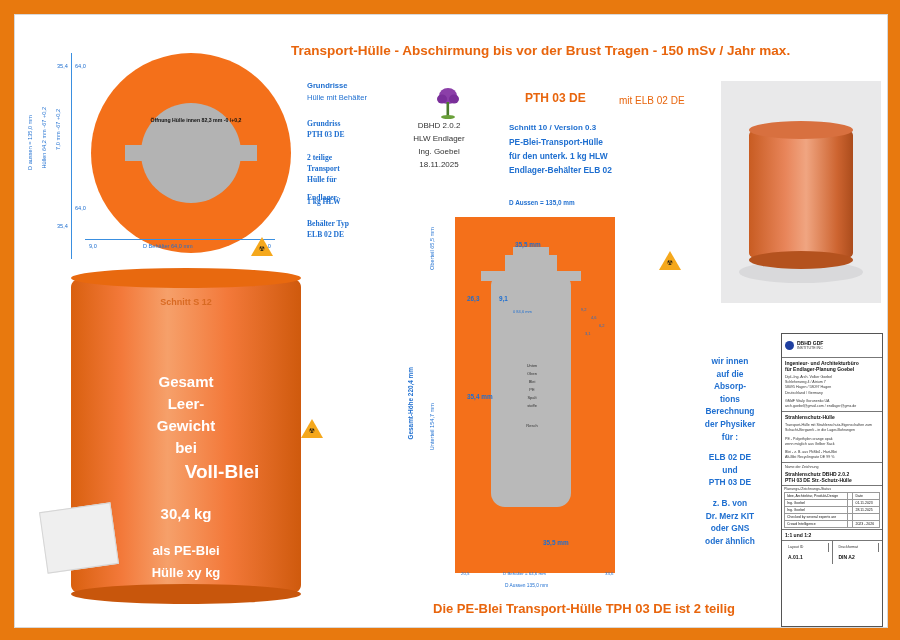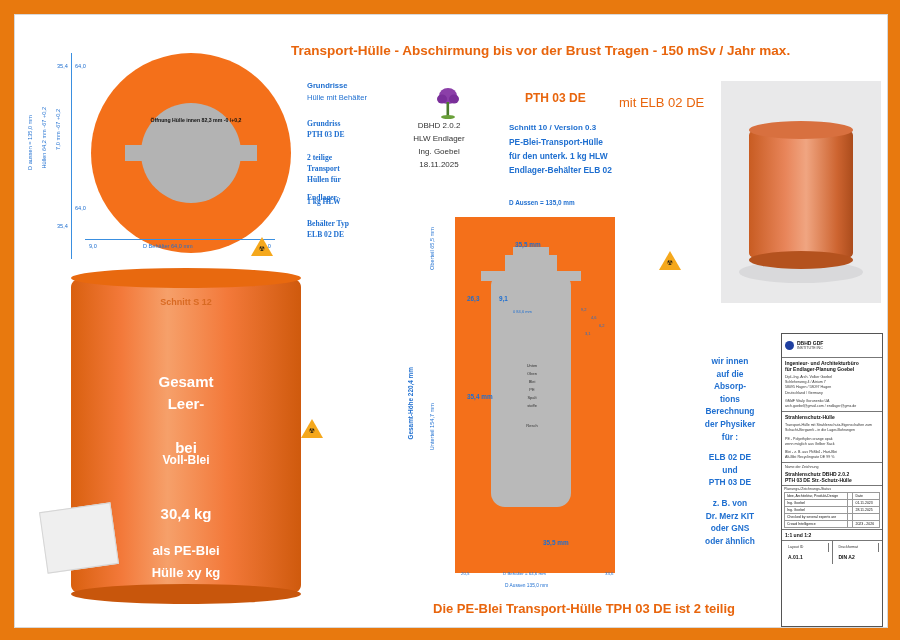--- a/index.html
+++ b/index.html
@@ -191,21 +191,21 @@
     <div class="tri"></div>
       <div class="inner">☢</div>
   </div>
 
   <div class="abs lt t-blue bold" style="top:66px;">Grundrisse</div>
   <div class="abs lt t-blue" style="top:78px;">Hülle mit Behälter</div>
   <div class="abs lt lt-blue" style="top:104px;">Grundriss</div>
   <div class="abs lt lt-blue" style="top:115px;">PTH 03 DE</div>
   <div class="abs lt lt-blue" style="top:138px;">2 teilige</div>
   <div class="abs lt lt-blue" style="top:149px;">Transport</div>
-  <div class="abs lt lt-blue" style="top:160px;">Hüllen für</div>
+  <div class="abs lt lt-blue" style="top:160px;">Hülle für</div>
   <div class="abs lt lt-blue" style="top:182px;">1 kg HLW</div>
   <div class="abs lt lt-blue" style="top:178px;">Endlager-</div>
   <div class="abs lt lt-blue" style="top:204px;">Behälter Typ</div>
   <div class="abs lt lt-blue" style="top:215px;">ELB 02 DE</div>
 
   <div class="abs tree">
     <svg width="30" height="34" viewBox="0 0 30 34">
       <ellipse cx="15" cy="11" rx="9" ry="8" fill="#8b3fa8"></ellipse>
       <ellipse cx="9" cy="14" rx="5" ry="4.5" fill="#7a2f9a"></ellipse>
       <ellipse cx="21" cy="14" rx="5" ry="4.5" fill="#7a2f9a"></ellipse>
@@ -213,35 +213,36 @@
       <ellipse cx="15" cy="32" rx="7" ry="2" fill="#6aa03a"></ellipse>
     </svg>
   </div>
 
   <div class="abs center" style="left:378px;top:106px;width:92px;font-size:8px;color:#333;">DBHD 2.0.2</div>
   <div class="abs center" style="left:378px;top:119px;width:92px;font-size:8px;color:#333;">HLW Endlager</div>
   <div class="abs center" style="left:378px;top:132px;width:92px;font-size:8px;color:#333;">Ing. Goebel</div>
   <div class="abs center" style="left:378px;top:145px;width:92px;font-size:8px;color:#333;">18.11.2025</div>
 
   <div class="abs bold" style="left:510px;top:76px;font-size:12px;color:#e8650d;">PTH 03 DE</div>
-  <div class="abs" style="left:604px;top:80px;font-size:13px;color:#e8650d;">mit ELB 02 DE</div>
+  <div class="abs" style="left:604px;top:80px;font-size:10px;color:#e8650d;">mit ELB 02 DE</div>
 
   <div class="abs bold t-blue" style="left:494px;top:108px;font-size:8px;">Schnitt 10 / Version 0.3</div>
   <div class="abs bold t-blue" style="left:494px;top:122px;font-size:8.4px;">PE-Blei-Transport-Hülle</div>
   <div class="abs bold t-blue" style="left:494px;top:136px;font-size:8.4px;">für den unterk. 1 kg HLW</div>
   <div class="abs bold t-blue" style="left:494px;top:150px;font-size:8.4px;">Endlager-Behälter ELB 02</div>
 
   <div class="abs cyl">
     <div class="cyl-top"></div>
     <div class="cyl-bot"></div>
     <div class="cyl-txt" style="top:20px;font-size:9px;color:#d86a22;text-align:center;">Schnitt S 12</div>
     <div class="cyl-txt" style="top:96px;font-size:15px;">Gesamt</div>
     <div class="cyl-txt" style="top:118px;font-size:15px;">Leer-</div>
+    <div class="cyl-txt" style="top:140px;font-size:15px;">Gewicht</div>
     <div class="cyl-txt" style="top:162px;font-size:15px;">bei</div>
-    <div class="cyl-txt" style="top:176px;font-size:12px;">Voll-Blei</div>
+    <div class="cyl-txt" style="top:184px;font-size:19px;padding-left:36px;">Voll-Blei</div>
     <div class="cyl-txt" style="top:228px;font-size:15px;">30,4 kg</div>
     <div class="cyl-txt" style="top:266px;font-size:13px;">als PE-Blei</div>
     <div class="cyl-txt" style="top:288px;font-size:13px;">Hülle xy kg</div>
   </div>
 
   <div class="abs paper"></div>
 
   <div class="warn abs" style="left:286px;top:404px;">
     <div class="tri"></div>
       <div class="inner">☢</div>

